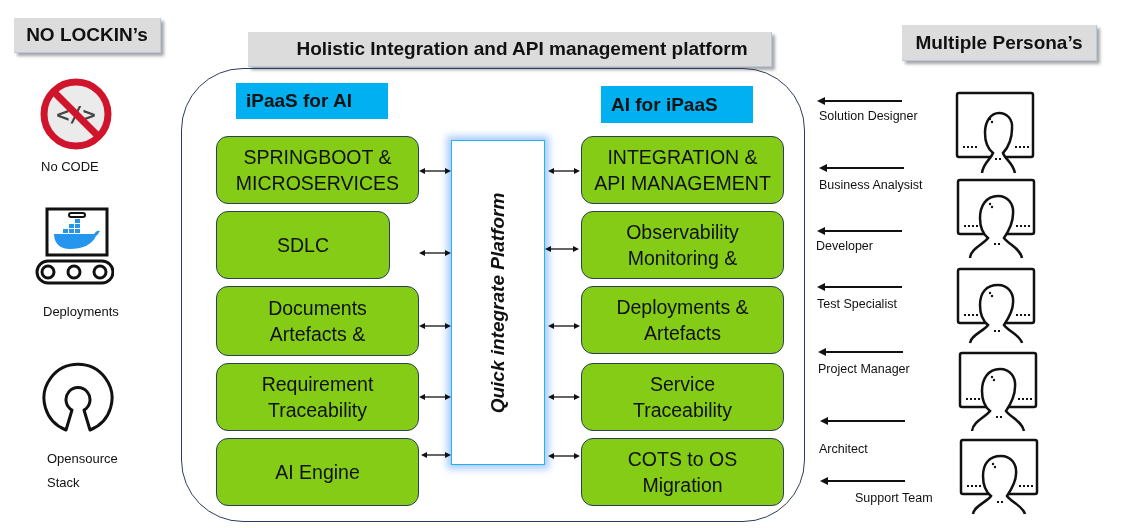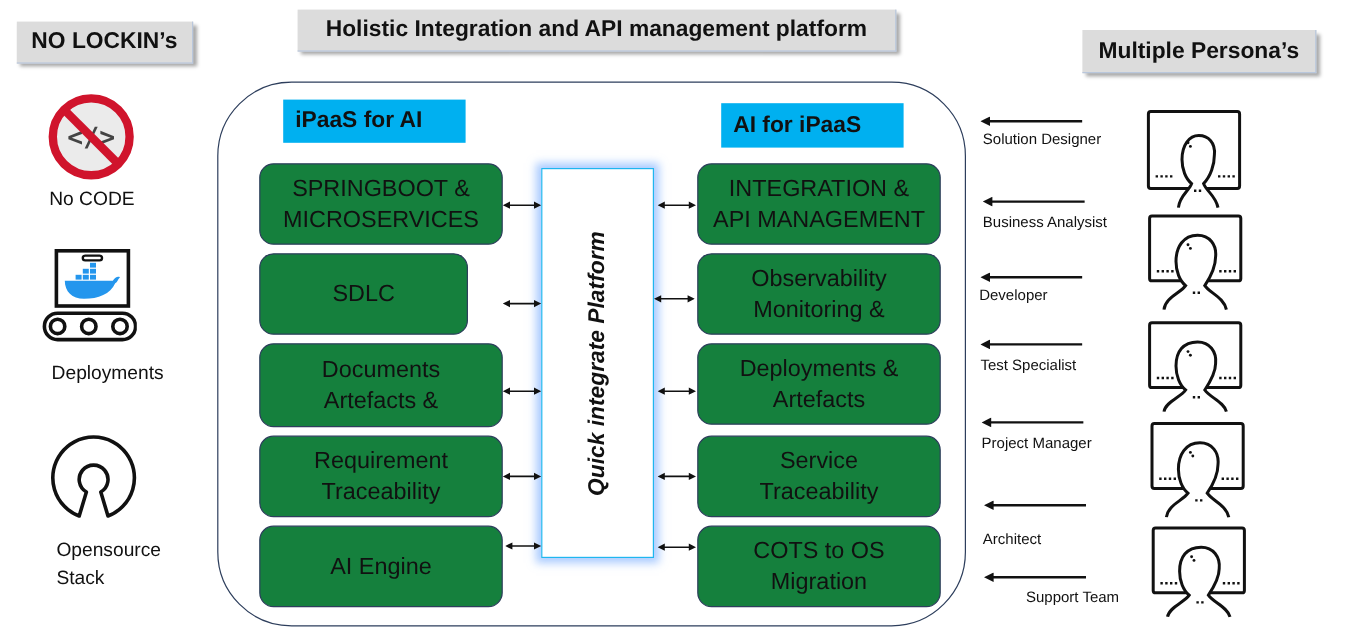--- a/index.html
+++ b/index.html
@@ -1,22 +1,22 @@
 <!DOCTYPE html>
 <html><head>
 <meta charset="utf-8">
 <style>
   html,body{margin:0;padding:0;background:#ffffff;}
   body{width:1122px;height:528px;position:relative;overflow:hidden;font-family:"Liberation Sans","DejaVu Sans",sans-serif;color:#111;}
   .abs{position:absolute;}
   .titlebox{position:absolute;background:#dcdcdc;font-weight:bold;font-size:19px;color:#111;box-shadow:3px 3px 3px rgba(0,0,0,0.35);border-right:1px solid #b9c7dc;border-bottom:1px solid #b9c7dc;display:flex;align-items:center;justify-content:center;white-space:nowrap;}
-  .lefttext{position:absolute;font-size:16px;color:#111;line-height:24px;}
+  .lefttext{position:absolute;font-size:13px;color:#111;line-height:24px;}
   .outer{position:absolute;left:181px;top:68px;width:624px;height:454px;border:1.5px solid #2d3e5c;border-radius:62px;box-sizing:border-box;}
   .bluehead{position:absolute;background:#00b0f0;font-weight:bold;font-size:19px;color:#111;display:flex;align-items:center;padding-left:10px;box-sizing:border-box;}
-  .mod{position:absolute;border:1.3px solid #2d3e5c;border-radius:12px;box-sizing:border-box;display:flex;align-items:center;justify-content:center;text-align:center;font-size:19.5px;line-height:26px;color:#111;background:#15803d;}
+  .mod{position:absolute;border:1.3px solid #2d3e5c;border-radius:12px;box-sizing:border-box;display:flex;align-items:center;justify-content:center;text-align:center;font-size:19.5px;line-height:26px;color:#111;background:#84cc16;}
   .center{position:absolute;left:451px;top:140px;width:94px;height:325px;border:1.5px solid #1fb6ef;box-sizing:border-box;background:#fff;box-shadow:0 0 7px 4px rgba(100,160,255,0.55);}
   .center-label{position:absolute;left:50%;top:50%;transform:translate(-50%,-50%) rotate(-90deg);white-space:nowrap;font-style:italic;font-weight:bold;font-size:19px;color:#111;}
   .arrow{position:absolute;height:10px;}
   .plabel{position:absolute;font-size:12.5px;color:#111;white-space:nowrap;}
   .parrow{position:absolute;height:8px;}
   .persona{position:absolute;width:80px;height:84px;}
 </style>
 </head>
 <body>
 
@@ -54,21 +54,21 @@
 </div>
 
 <svg class="abs" style="left:40px;top:360px;" width="76" height="76" viewBox="0 0 76 76">
   <path d="M26 70 L32 50 A12 12 0 1 1 44 50 L50 70 A34 34 0 1 0 26 70 Z" fill="#fff" stroke="#111" stroke-width="3" stroke-linejoin="round"></path>
 </svg>
 <div class="lefttext" style="left:47px;top:447px;">
   <div>Opensource</div>
   <div>Stack</div>
 </div>
 
-<div class="titlebox" style="left:248px;top:8px;width:498px;height:34px;">Holistic Integration and API management platform</div>
+<div class="titlebox" style="left:248px;top:32px;width:498px;height:34px;padding-left:25px;">Holistic Integration and API management platform</div>
 
 <div class="outer"></div>
 
 <div class="bluehead" style="left:236px;top:83px;width:152px;height:36px;">iPaaS for AI</div>
 <div class="bluehead" style="left:601px;top:86px;width:152px;height:37px;">AI for iPaaS</div>
 
 <div class="mod" style="left:216px;top:136px;width:203px;height:68px;">
   <div>
       <div>SPRINGBOOT &amp;</div>
       <div>MICROSERVICES</div>

